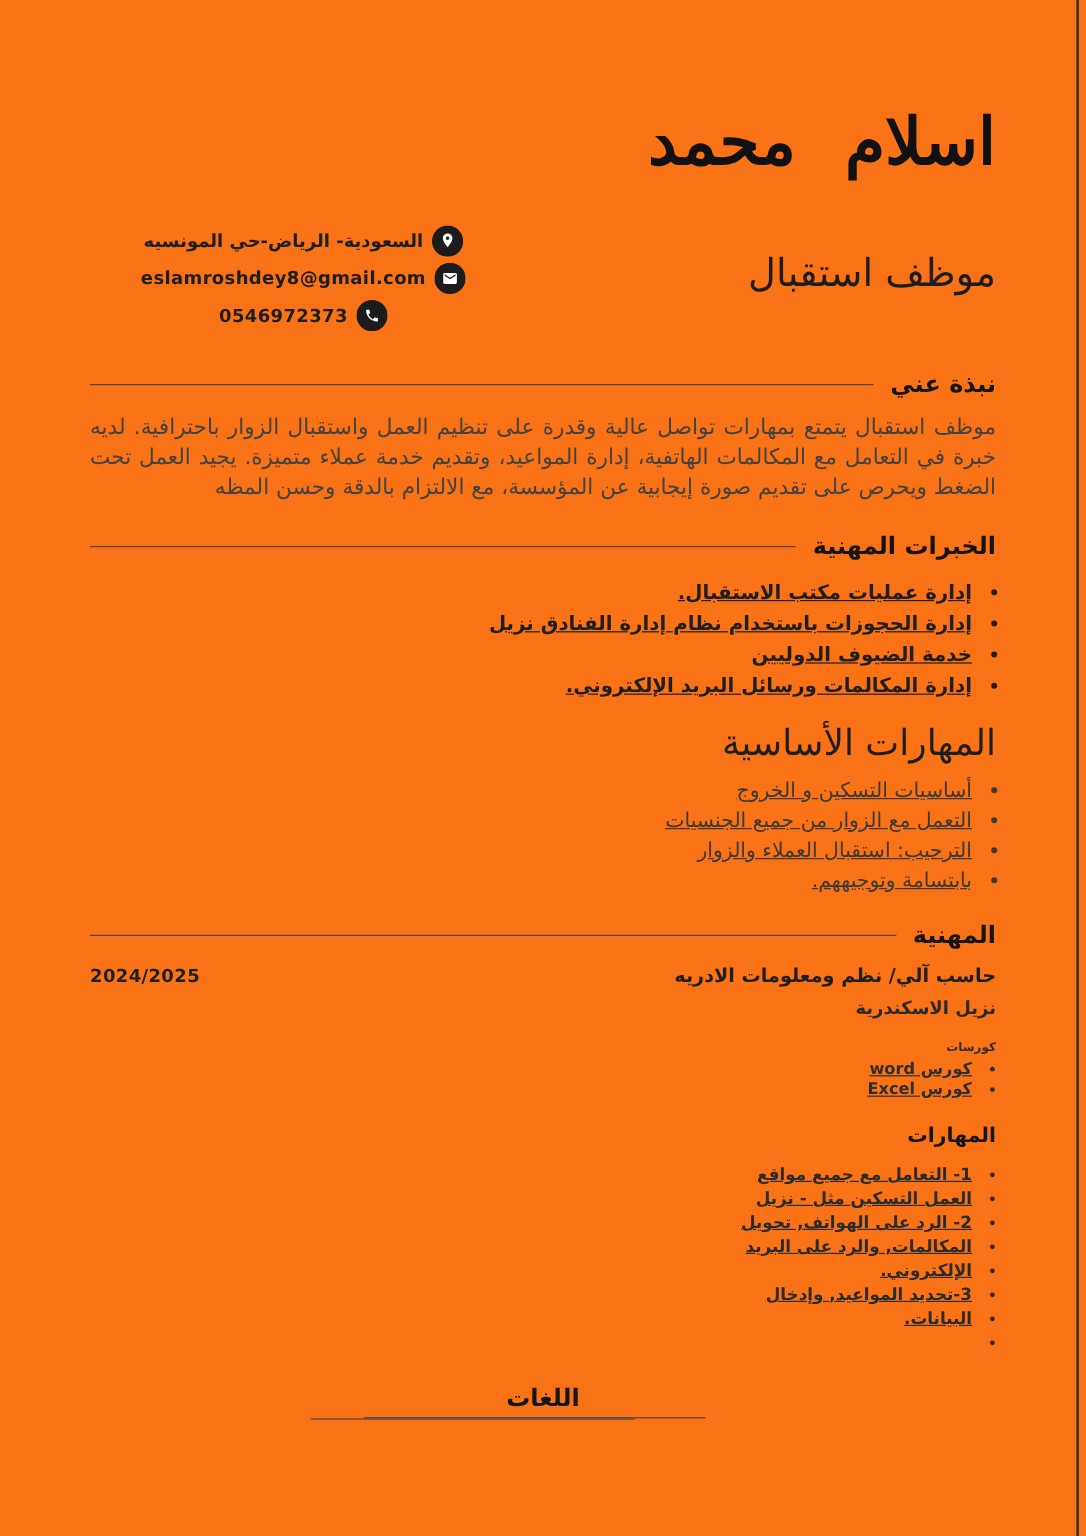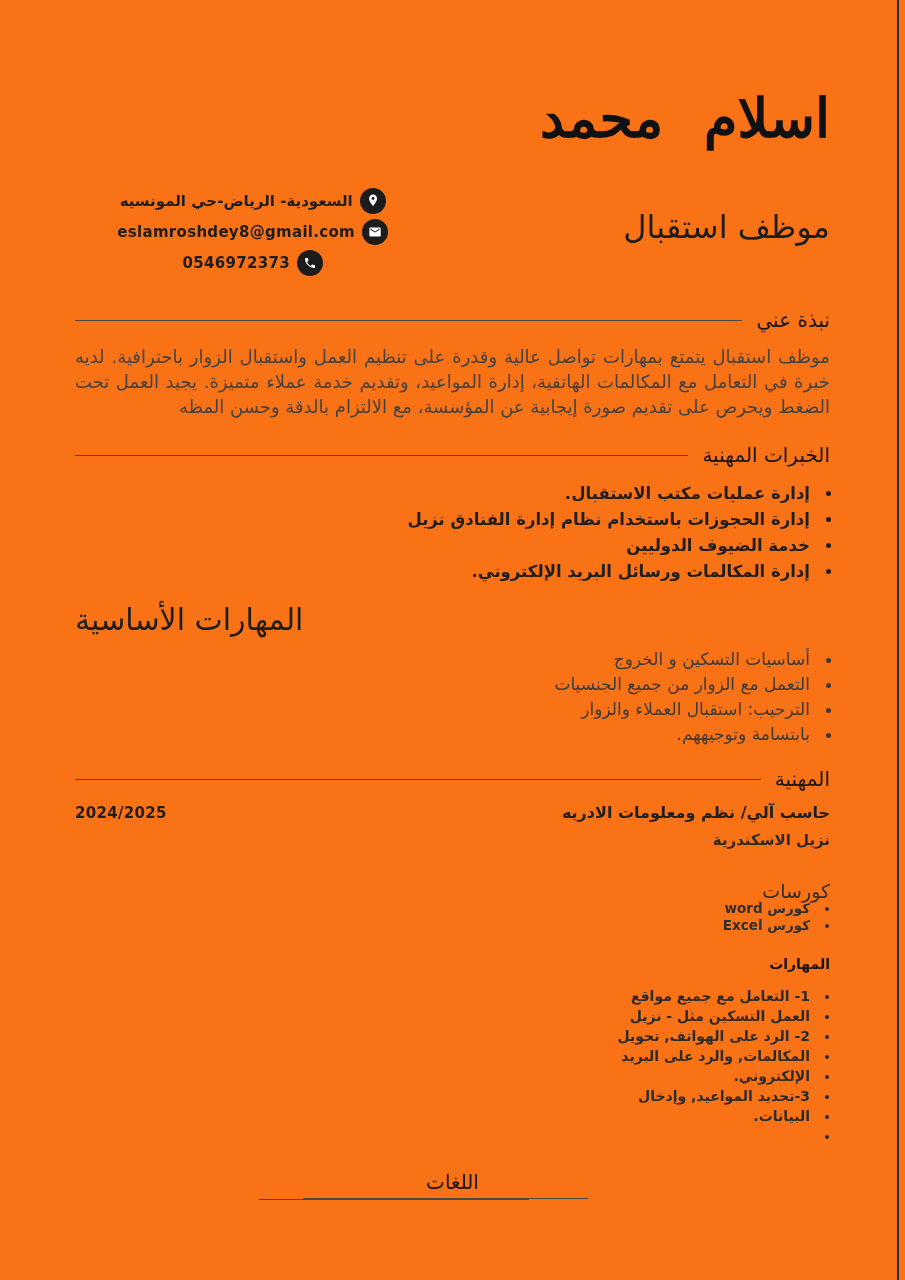--- a/index.html
+++ b/index.html
@@ -37,61 +37,61 @@
   .contact{
     position:absolute;top:188px;right:517px;
     display:flex;flex-direction:column;align-items:center;gap:5px;
   }
   .contact-row{display:flex;align-items:center;gap:7px;white-space:nowrap;}
   .contact-row .icon{width:26px;height:26px;flex:0 0 26px;display:block;}
   .contact-text{font-size:15px;font-weight:bold;color:#1e1e1e;}
   .contact-text.latin{letter-spacing:0.3px;}
 
   
-  .sec-head{display:flex;align-items:center;font-weight:normal;font-size:20px;line-height:32px;color:#151515;}
+  .sec-head{display:flex;align-items:center;font-weight:bold;font-size:20px;line-height:32px;color:#151515;}
   .sec-head .rule{flex:1;border-top:1.6px solid #484848;height:0;margin-right:14px;}
   .sec-head.about{margin-top:60px;}
   .sec-head.experience{margin-top:20px;}
   .sec-head.education{margin-top:16px;}
   .sec-head.languages{margin-top:20px;flex-direction:column;}
   .sec-head.languages .rule{flex:0 0 auto;}
   .sec-head.languages .rule-a{width:285px;}
   .sec-head.languages .rule-b{width:270px;margin-right:118px;}
 
   .about-text{
     margin-top:8px;
     font-size:18px;line-height:25px;
     text-align:justify;color:#424242;
   }
 
   ul{margin:0;list-style:disc;padding:0 16px 0 0;}
-  li{padding-right:4px;}
+  li{padding-right:4px;text-decoration:underline;}
 
   .exp-list{margin-top:10px;font-size:16.5px;font-weight:bold;color:#1f1f1f;}
   .exp-list li{line-height:26px;}
 
   .core-head{
-    margin-top:14px;text-align:left;
+    margin-top:14px;text-align:right;
     font-size:30px;line-height:42px;font-weight:500;color:#1e1e1e;
   }
   .core-list{margin-top:6px;font-size:17px;color:#3a3a3a;}
   .core-list li{line-height:25px;}
 
   .edu-row{
     margin-top:6px;display:flex;justify-content:space-between;align-items:baseline;
     font-weight:bold;font-size:16px;line-height:24px;color:#1f1f1f;
   }
   .edu-date{font-size:15px;letter-spacing:0.3px;}
   .edu-school{margin-top:4px;font-weight:bold;font-size:15px;line-height:22px;color:#2a2a2a;}
 
-  .courses-head{margin-top:31px;font-weight:normal;font-size:19px;line-height:18px;color:#2f2f2f;text-align:right;}
+  .courses-head{margin-top:14px;font-weight:bold;font-size:10px;line-height:18px;color:#2f2f2f;text-align:right;}
   .courses-list{font-size:13.5px;font-weight:bold;color:#2f2f2f;}
   .courses-list li{line-height:17px;}
 
-  .skills-head{margin-top:16px;font-weight:bold;font-size:14px;line-height:28px;color:#151515;text-align:right;}
+  .skills-head{margin-top:16px;font-weight:bold;font-size:17px;line-height:28px;color:#151515;text-align:right;}
   .skills-list{margin-top:8px;font-size:14px;font-weight:bold;color:#2b2b2b;}
   .skills-list li{line-height:20px;}
 
   .langs-list{margin-top:10px;font-size:15px;font-weight:bold;color:#1f1f1f;}
   .langs-list li{line-height:30px;}
 </style>
 </head>
 <body>
 
 <div class="page">

